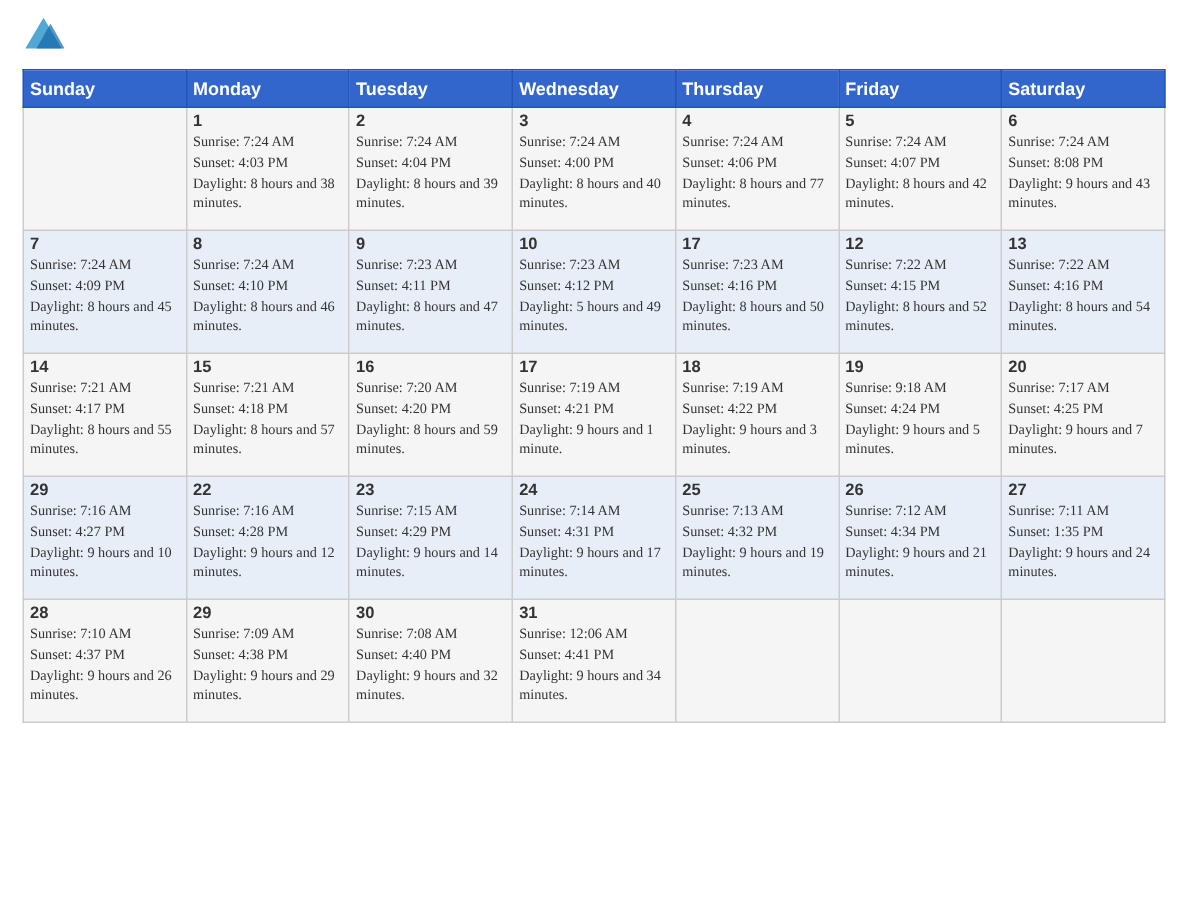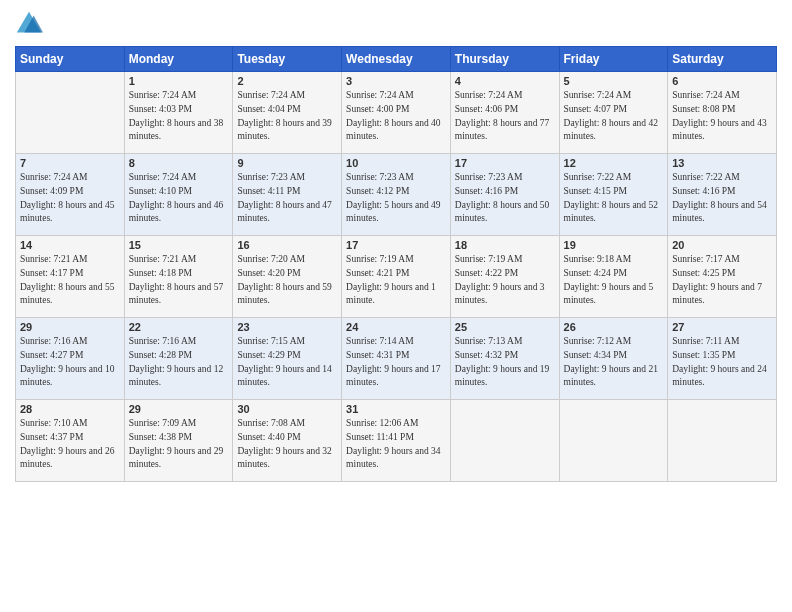--- a/index.html
+++ b/index.html
@@ -256,21 +256,21 @@
           <td>
             <span class="day-number">29</span>
             <div class="cell-content"><span>Sunrise: 7:09 AM</span><br><span>Sunset: 4:38 PM</span><br><span>Daylight: 9 hours and 29 minutes.</span></div>
           </td>
           <td>
             <span class="day-number">30</span>
             <div class="cell-content"><span>Sunrise: 7:08 AM</span><br><span>Sunset: 4:40 PM</span><br><span>Daylight: 9 hours and 32 minutes.</span></div>
           </td>
           <td>
             <span class="day-number">31</span>
-            <div class="cell-content"><span>Sunrise: 12:06 AM</span><br><span>Sunset: 11:41 PM</span><br><span>Daylight: 9 hours and 34 minutes.</span></div>
+            <div class="cell-content"><span>Sunrise: 12:06 AM</span><br><span>Sunset: 4:41 PM</span><br><span>Daylight: 9 hours and 34 minutes.</span></div>
           </td>
           <td></td>
           <td></td>
           <td></td>
         </tr>
       </tbody>
   </table>
 </div>
 
 </body></html>

